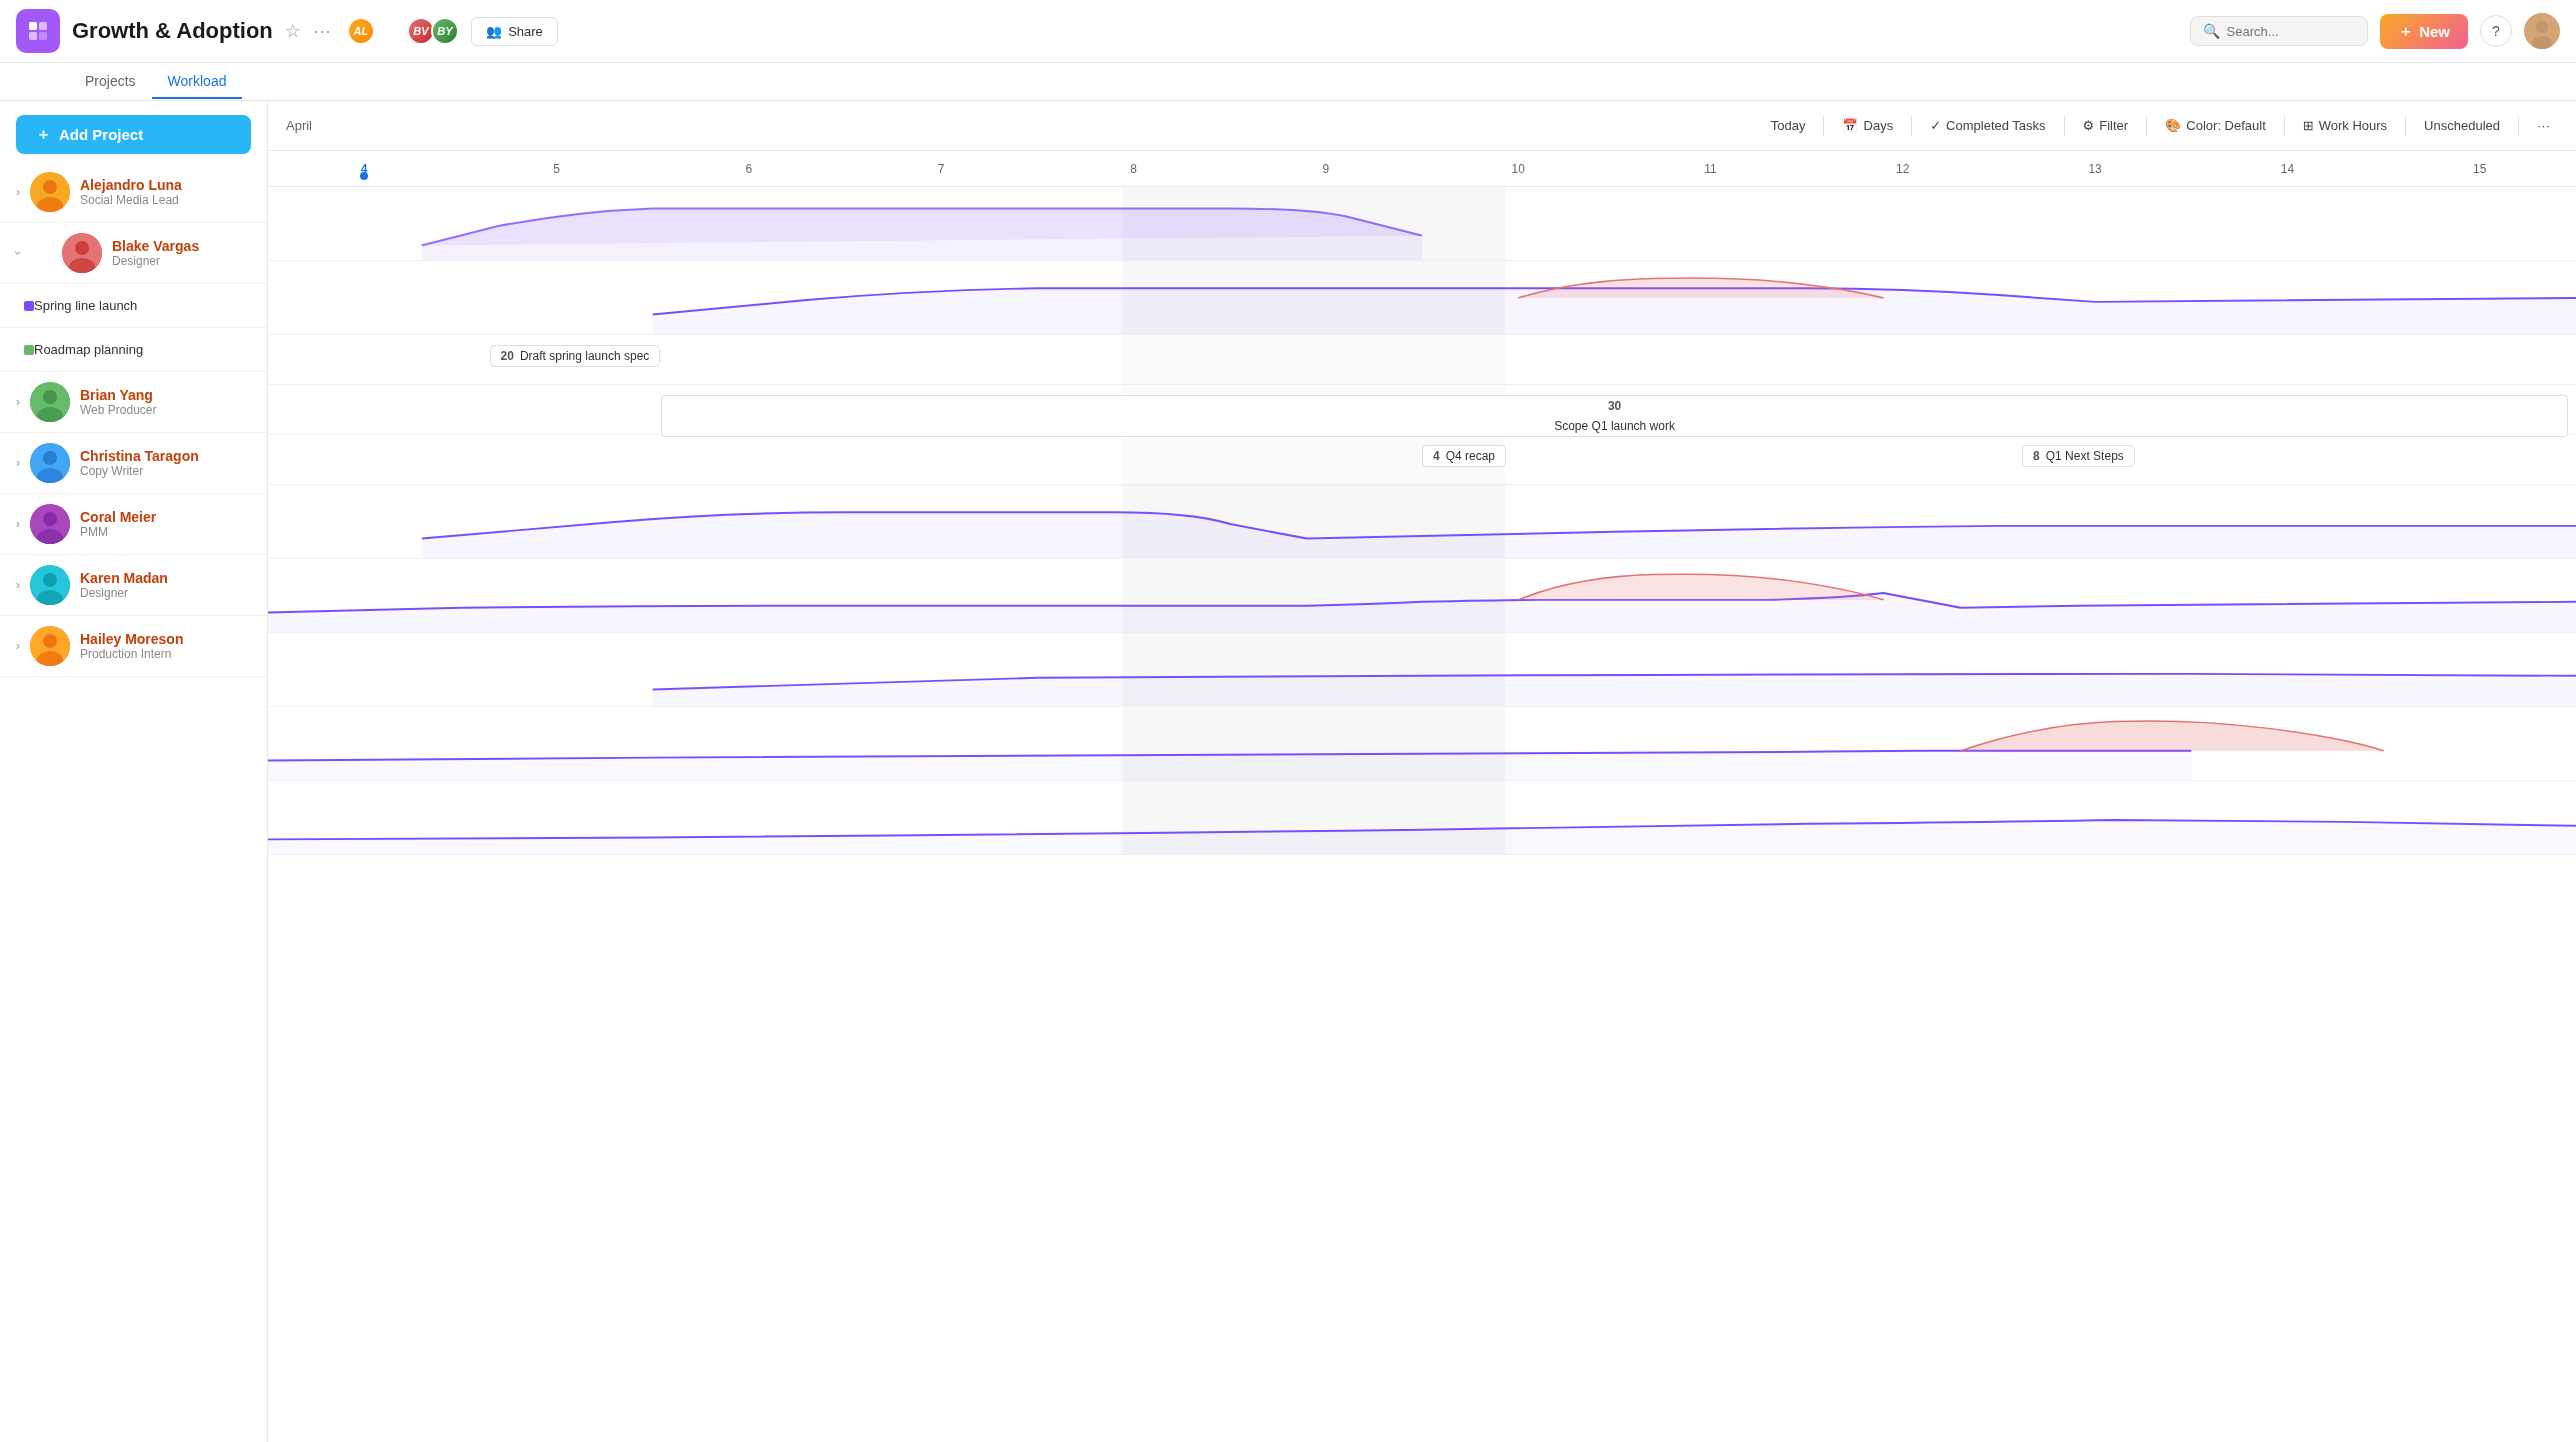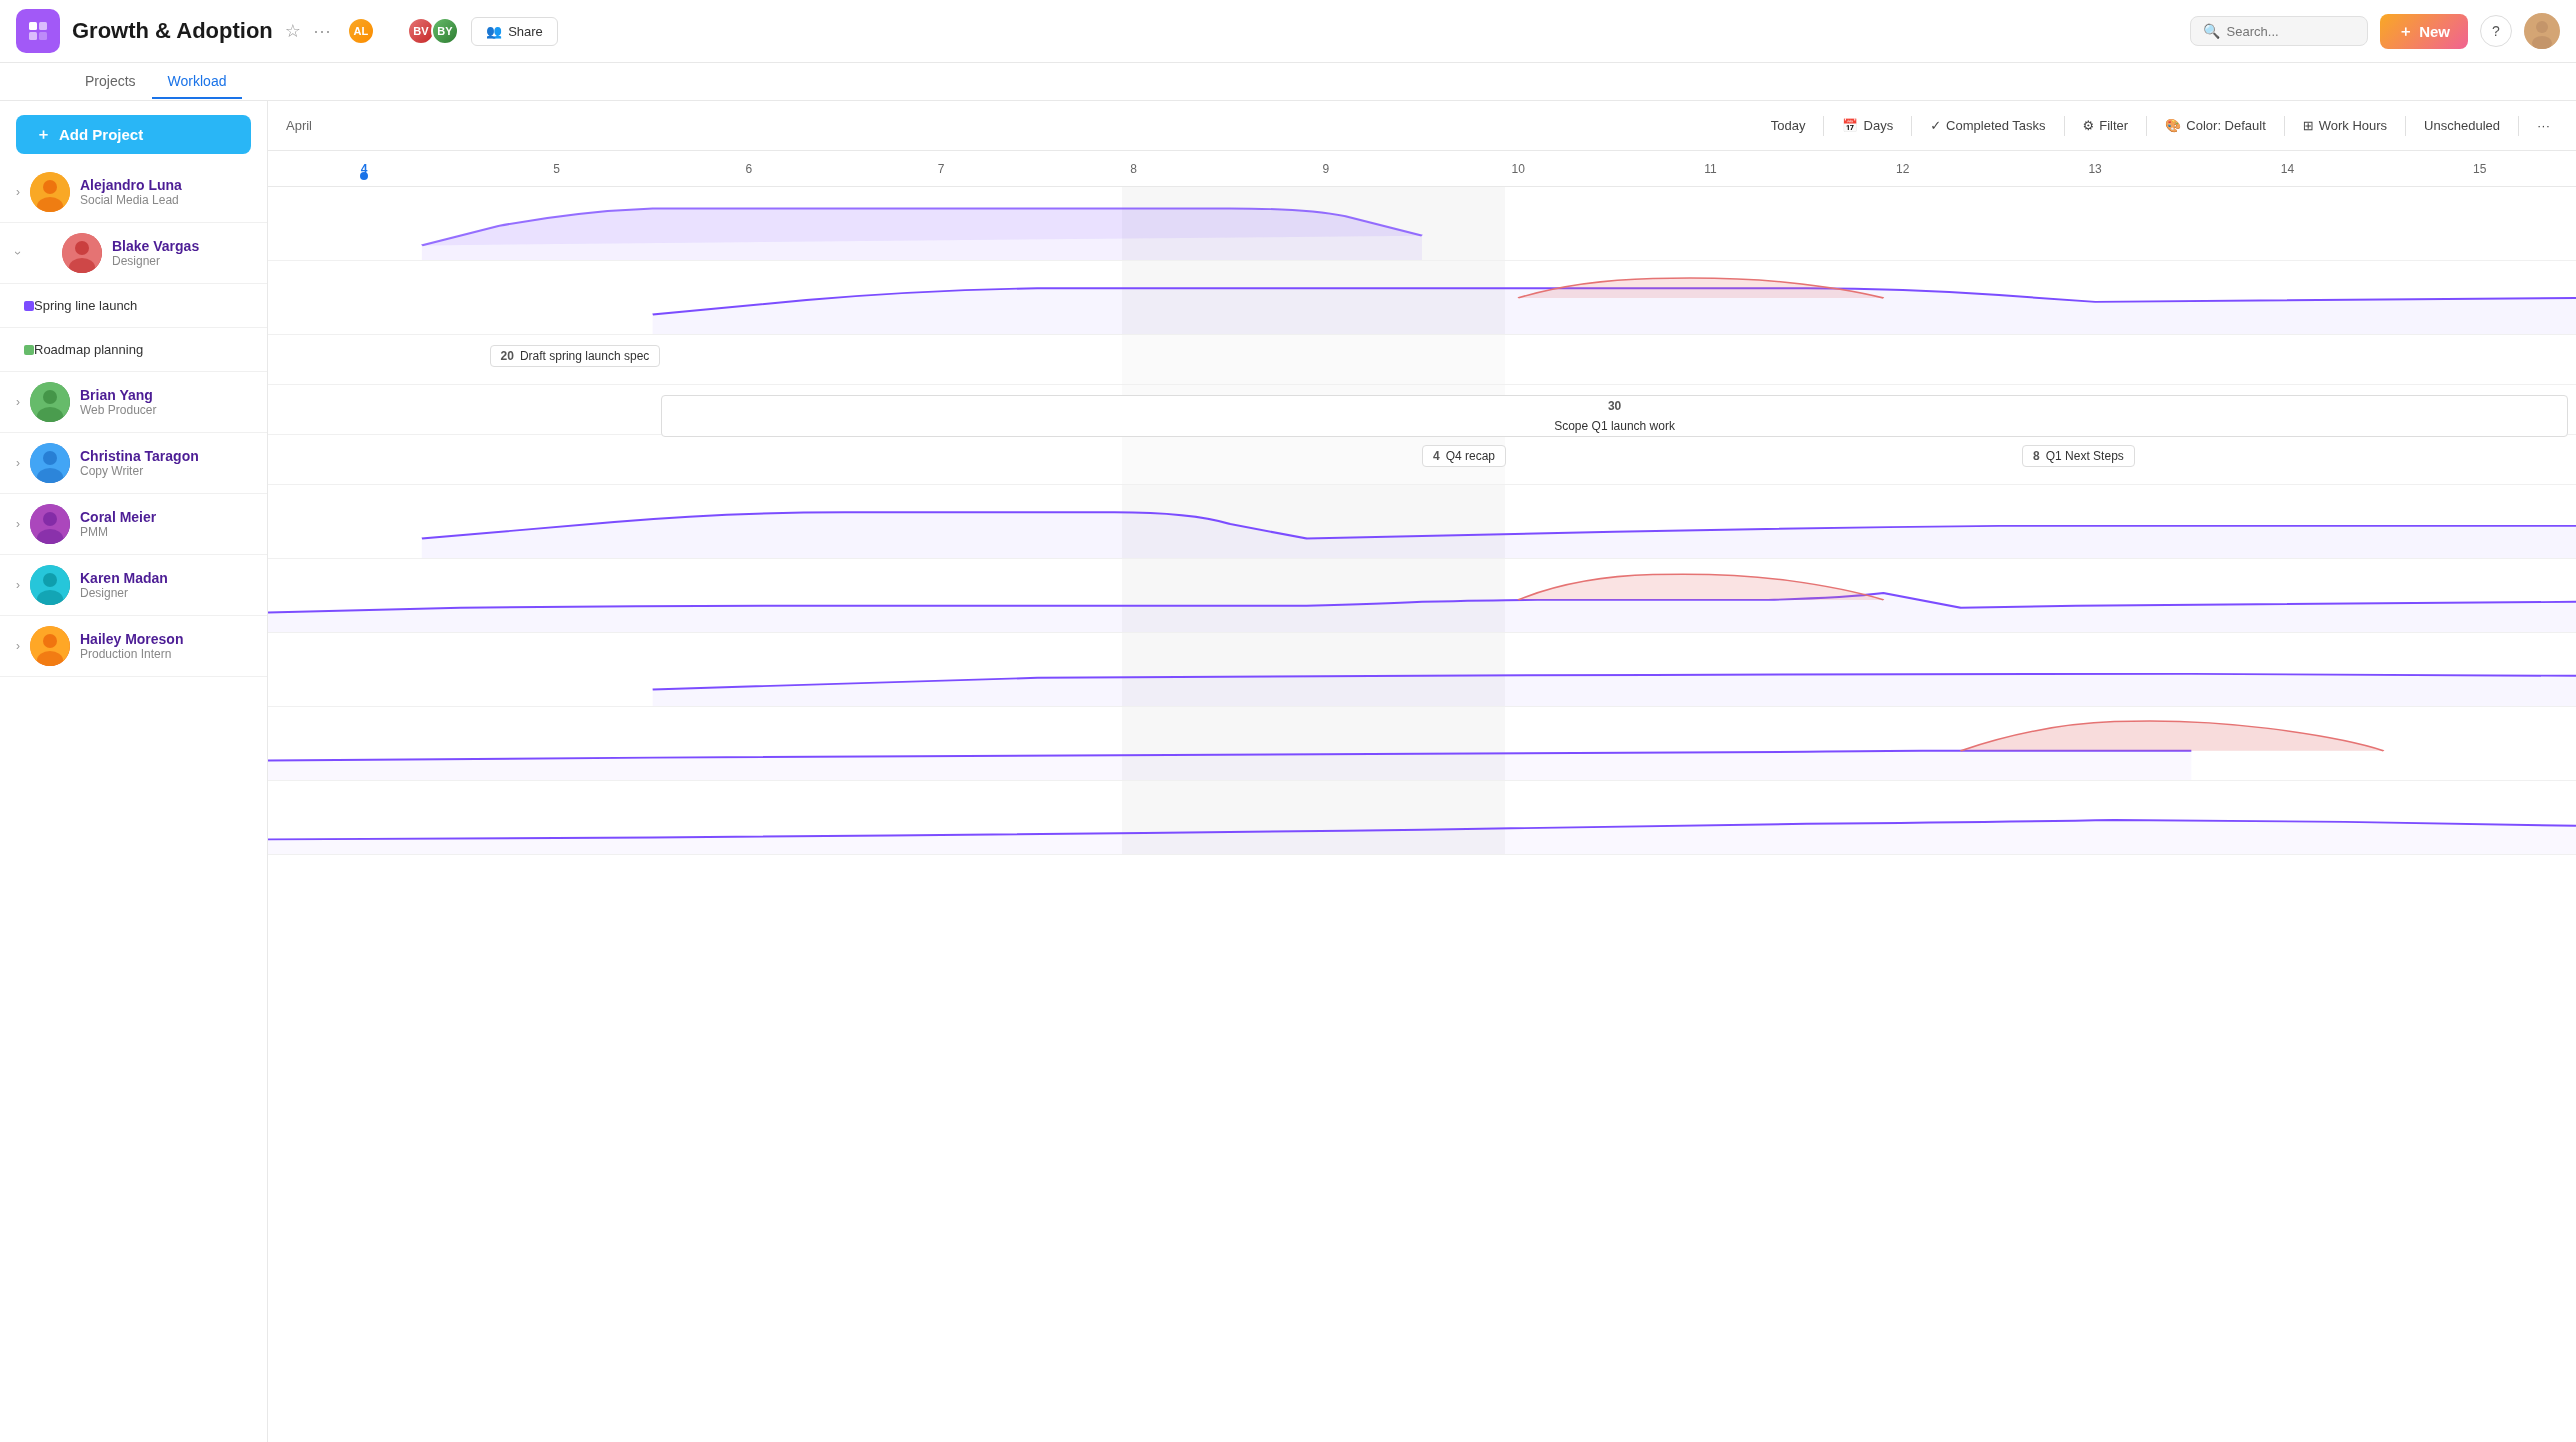--- a/index.html
+++ b/index.html
@@ -14,21 +14,21 @@
     .app-icon {
       width: 44px; height: 44px; background: #a259f7; border-radius: 10px;
       display: flex; align-items: center; justify-content: center; color: #fff; font-size: 20px; font-weight: bold;
     }
     .project-title { font-size: 22px; font-weight: 700; color: #1a1a1a; }
     .star-icon, .more-icon { color: #999; font-size: 18px; cursor: pointer; }
     .avatars { display: flex; gap: -4px; margin-left: 4px; }
     .avatar-sm {
       width: 28px; height: 28px; border-radius: 50%; border: 2px solid #fff;
       background: #ccc; overflow: hidden; display: flex; align-items: center; justify-content: center;
-      font-size: 11px; font-weight: 600; color: #fff; margin-left: -4px;
+      font-size: 11px; font-weight: 600; color: #fff; margin-left: -4px; font-style: italic;
     }
     .avatar-sm:first-child { margin-left: 0; }
     .share-btn {
       display: flex; align-items: center; gap: 6px; padding: 6px 14px;
       border: 1px solid #ddd; border-radius: 6px; background: #fff; cursor: pointer; font-size: 13px; color: #333;
     }
     .topbar-right { margin-left: auto; display: flex; align-items: center; gap: 12px; }
     .search-box {
       display: flex; align-items: center; gap: 6px;
       background: #f5f5f5; border: 1px solid #e0e0e0; border-radius: 8px;
@@ -77,21 +77,21 @@
     .person-row {
       display: flex; align-items: center; gap: 10px;
       padding: 10px 16px; cursor: pointer; border-bottom: 1px solid #f0f0f0; min-height: 61px;
     }
     .person-avatar {
       width: 40px; height: 40px; border-radius: 50%; background: #ccc;
       display: flex; align-items: center; justify-content: center; font-size: 13px; font-weight: 600; color: #fff;
       overflow: hidden; flex-shrink: 0;
     }
     .person-info { flex: 1; }
-    .person-name { font-size: 14px; font-weight: 600; color: #4c1d95; }
+    .person-name { font-size: 14px; font-weight: 600; color: #c2410c; }
     .person-role { font-size: 12px; color: #888; }
     .expand-icon { color: #999; font-size: 12px; }
 
     
     .project-sub-row {
       display: flex; align-items: center; gap: 0;
       padding: 8px 16px 8px 24px; border-bottom: 1px solid #f0f0f0; min-height: 44px;
     }
     .project-dot { width: 10px; height: 10px; border-radius: 2px; flex-shrink: 0; }
     .project-sub-name { font-size: 13px; color: #333; font-weight: 500; }

